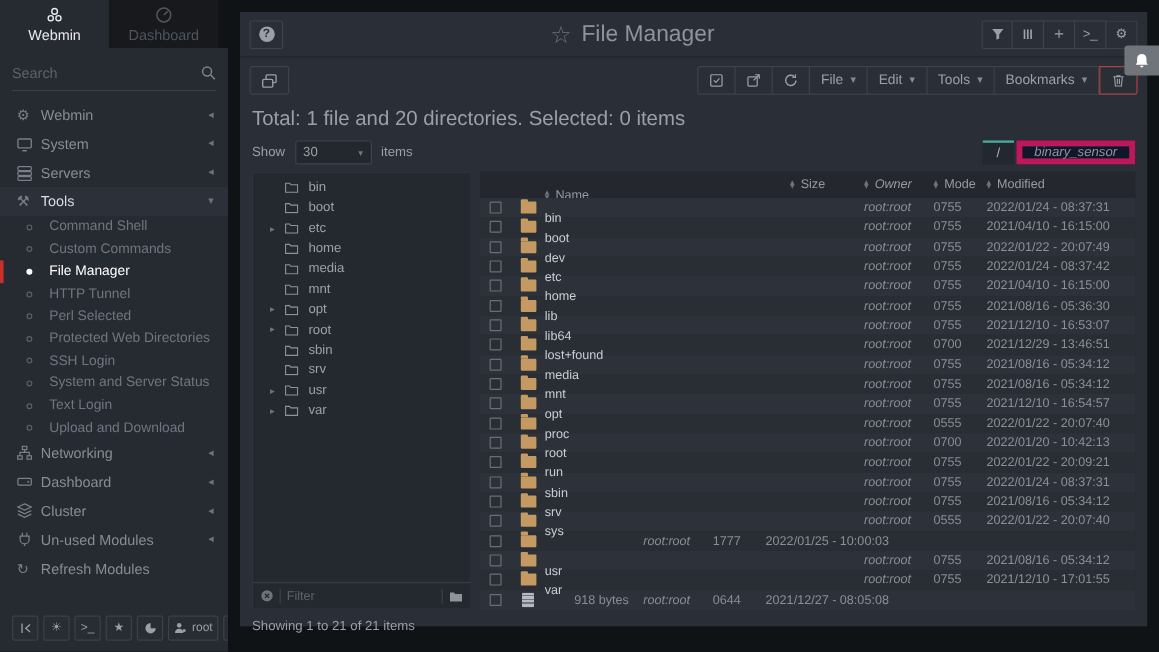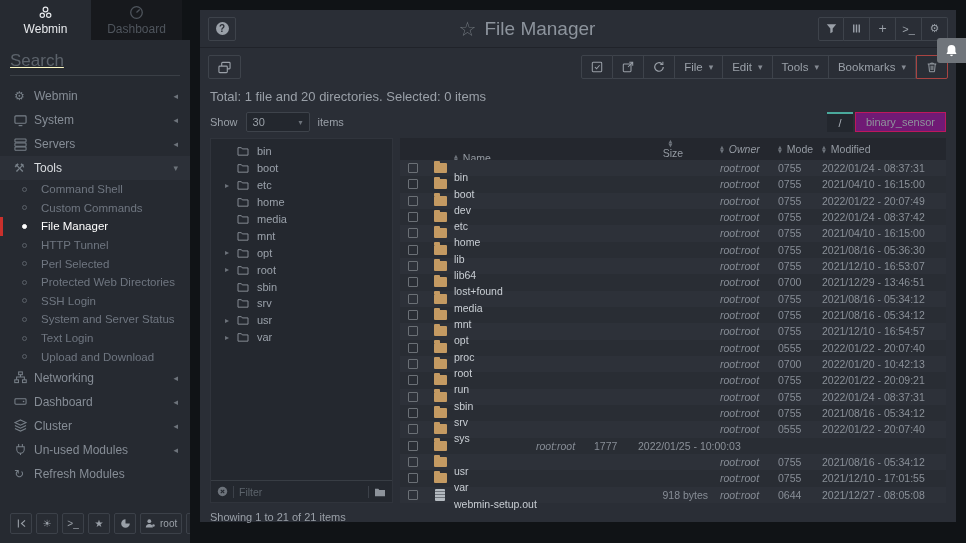--- a/index.html
+++ b/index.html
@@ -9,21 +9,21 @@
 
   
   .sidebar { position:absolute; left:0; top:0; width:190px; height:543px; background:#262a31; }
   .tabs { display:flex; height:40px; background:#101316; }
   .tab { width:91px; display:flex; flex-direction:column; align-items:center; justify-content:center; gap:2px;
          font-size:12px; cursor:pointer; }
   .tab.active { background:#262a31; color:#e7e9ec; }
   .tab.inactive { background:#17191d; color:#4f555d; }
   .tab .ticon { height:15px; }
   .search-row { display:flex; align-items:center; margin:6px 10px 0 10px; border-bottom:1px solid #3a3f46; height:30px; }
-  .search-row input { flex:1; background:transparent; border:none; outline:none; color:#fef9c3; font-size:17px;text-decoration:underline; }
+  .search-row input { flex:1; background:transparent; border:none; outline:none; color:#eab308; font-size:12px; }
   .search-row input::placeholder { color:#5c636b; }
 
   .menu { margin-top:8px; }
   .cat { display:flex; align-items:center; height:24px; padding:0 12px 0 14px; color:#868d96; font-size:12px; cursor:pointer; }
   .cat .cicon { width:20px; color:#788089; font-size:12px; display:flex; align-items:center; }
   .cat .clabel { flex:1; }
   .cat .caret { color:#6d737b; font-size:9px; }
   .cat.open { background:#2c3038; color:#d9dce0; }
   .sub { position:relative; display:flex; align-items:center; height:18.6px; padding-left:22px; font-size:11.5px; color:#6f7680; cursor:pointer; }
   .sub .dot { width:5px; height:5px; border:1px solid #5a6068; border-radius:50%; margin-right:14px; }
@@ -57,32 +57,32 @@
   .toolbar-row { display:flex; align-items:center; padding:7px 8px 4px 8px; }
   .tbtn { height:24px; border:1px solid #3e434b; border-radius:2px; display:flex; align-items:center; justify-content:center;
           color:#9aa0a8; font-size:11.5px; padding:0 9px; cursor:pointer; }
   .tgroup { display:flex; margin-left:auto;text-align:right; }
   .tgroup .tbtn { border-radius:0; border-left-width:0; }
   .tgroup .tbtn:first-child { border-left-width:1px; border-radius:2px 0 0 2px; }
   .tgroup .tbtn:last-child { border-radius:0 2px 2px 0; }
   .tbtn .dcaret { font-size:9px; margin-left:6px; color:#858b93; }
   .tbtn.danger { border:1px solid #a94442; }
 
-  .summary { padding:6px 10px 0 10px; color:#9aa0a8; font-size:13px; }
+  .summary { padding:6px 10px 0 10px; color:#9aa0a8; font-size:17px; }
 
   .controls-row { display:flex; align-items:flex-end; padding:8px 10px 6px 10px; }
   .show-wrap { display:flex; align-items:center; gap:8px; color:#9aa0a8; font-size:11px; }
   .show-select { width:64px; height:20px; border:1px solid #3e434b; background:#23272e; border-radius:2px; color:#9aa0a8;
                  display:flex; align-items:center; padding:0 6px; cursor:pointer; }
   .show-select .sval { flex:1; }
   .show-select .dcaret { font-size:8px; color:#6d737b; }
   .crumbs { margin-left:auto; display:flex; gap:2px; }
   .crumb { height:20px; display:flex; align-items:center; justify-content:center; padding:0 10px; font-size:11px; cursor:pointer; }
   .crumb.root { background:#23272e; border-top:2px solid #4aa99c; color:#aab0b8; width:26px; }
-  .crumb.cur { background:#701a75; border:1px solid #be185d; color:#8e949c; }
+  .crumb.cur { background:#0f172a; border:5px solid #be185d; color:#8e949c;font-style:italic; }
 
   .content-row { display:flex; gap:7px; padding:0 10px; height:365px; }
 
   
   .tree-panel { width:183px; background:#24282f; border:1px solid #30343c; display:flex; flex-direction:column; }
   .tree-list { flex:1; padding-top:4px; }
   .titem { display:flex; align-items:center; height:16.9px; padding-left:14px; color:#9aa1aa; font-size:11px; cursor:pointer; }
   .titem .tcaret { width:12px; font-size:8px; color:#6d737b; visibility:hidden; }
   .titem .tcaret.show { visibility:visible; }
   .titem .tfold { margin-right:8px; }
@@ -564,21 +564,21 @@
         <div class="thead">
           <span class="col-check"></span>
           <span class="col-icon"></span>
           <span class="hcell col-name">
             <span class="sorter glyph">
                 <span>▲</span>
                 <span>▼</span>
               </span>
             <span>Name</span>
           </span>
-          <span class="hcell col-size" style="justify-content:center;padding-left:0;flex-direction:column;">
+          <span class="hcell col-size" style="justify-content:center;padding-left:0;">
             <span class="sorter glyph">
                 <span>▲</span>
                 <span>▼</span>
               </span>
             <span>Size</span>
           </span>
           <span class="hcell col-owner">
             <span class="sorter glyph">
                 <span>▲</span>
                 <span>▼</span>
@@ -882,21 +882,20 @@
               <span class="col-mod">2021/12/10 - 17:01:55</span>
             </div>
 
             <div class="trow">
               <span class="col-check">
                 <span class="cbox"></span>
               </span>
               <span class="col-icon">
                 <span class="ficon is-file"></span>
               </span>
-              <span class="col-name">webmin-setup.out</span>
               <span class="col-size">918 bytes</span>
               <span class="col-owner">root:root</span>
               <span class="col-mode">0644</span>
               <span class="col-mod">2021/12/27 - 08:05:08</span>
             </div>
 
         </div>
       </div>
     </div>
 

